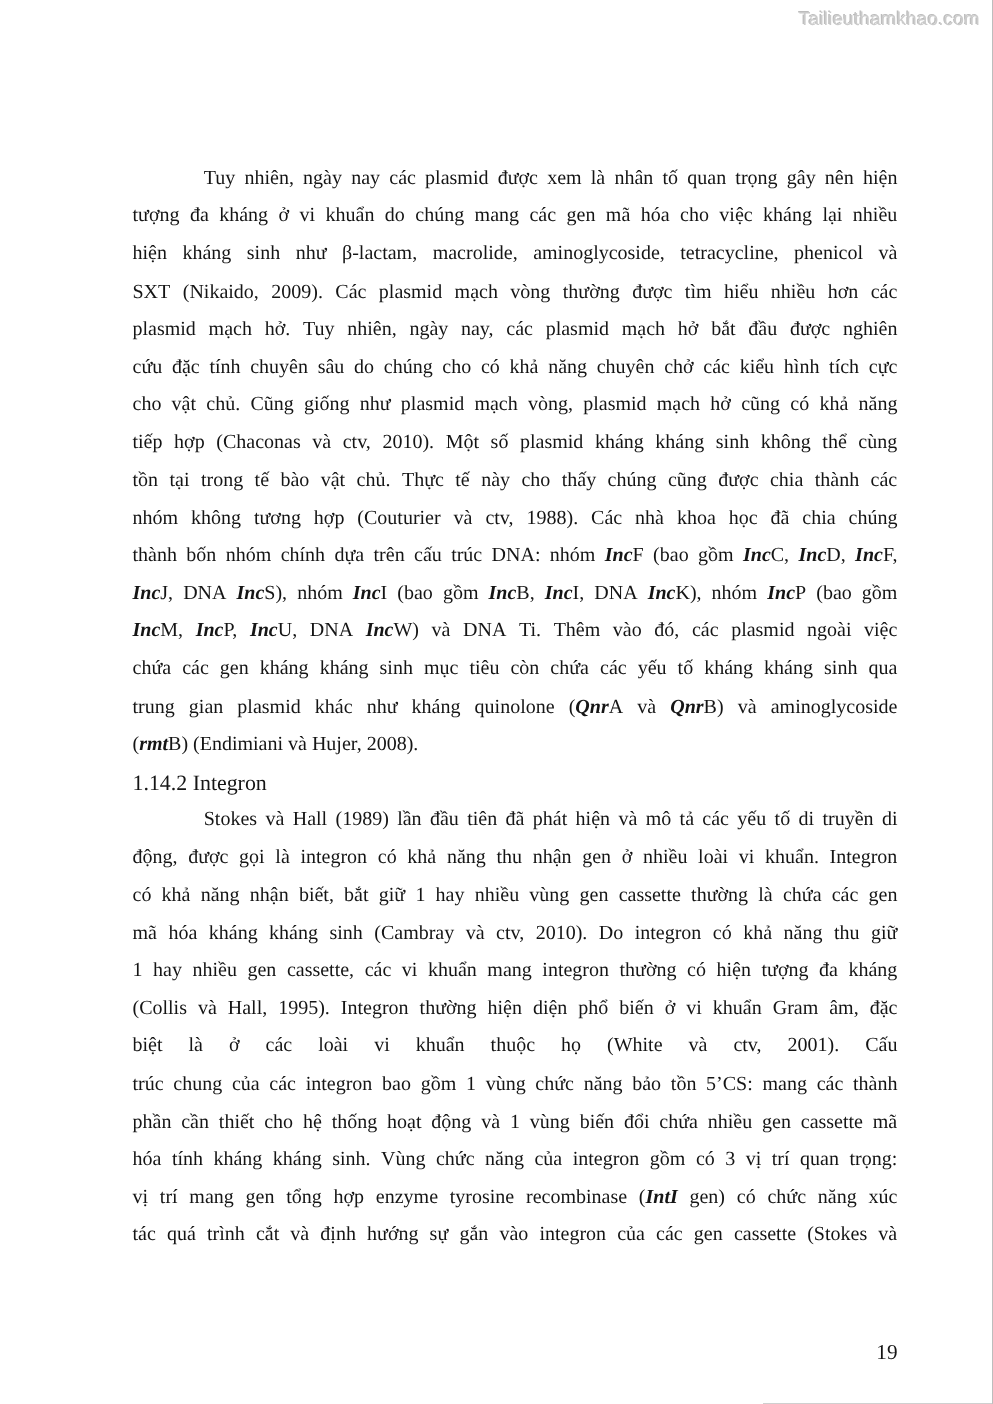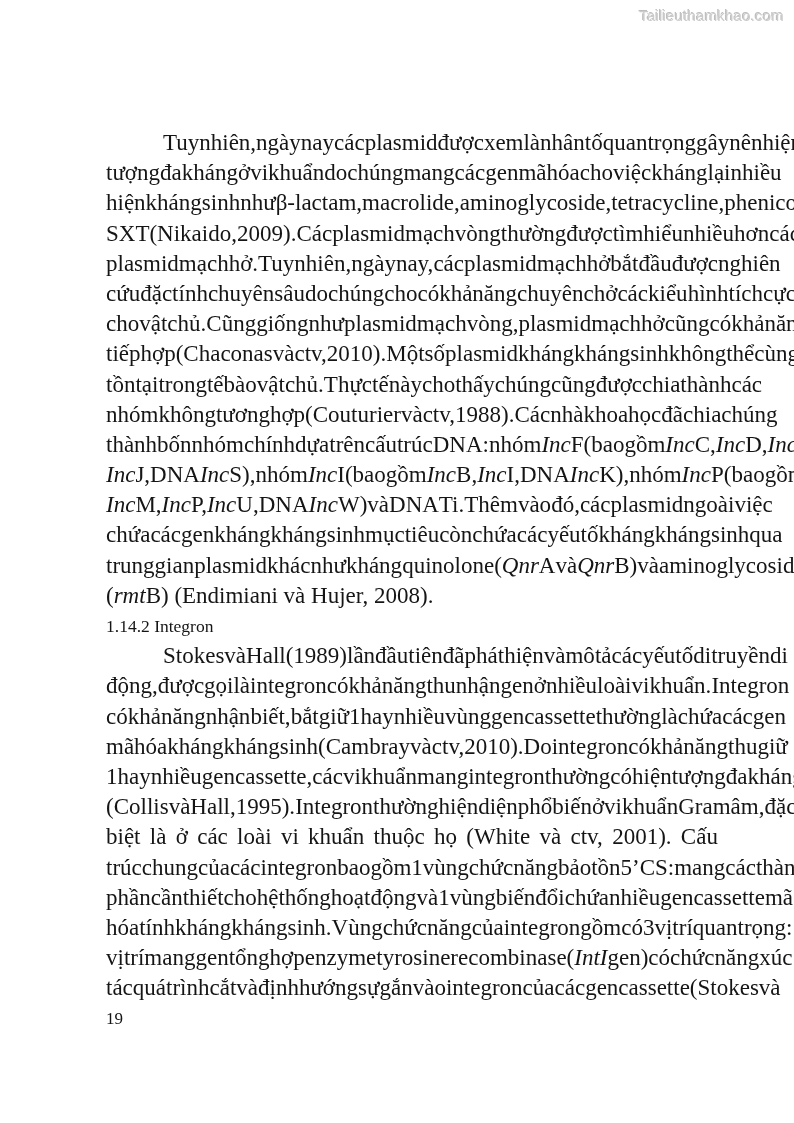--- a/index.html
+++ b/index.html
@@ -25,46 +25,46 @@
   }
   .textblock {
     position: absolute;
     left: 106px;
     top: 128px;
     width: 612px;
   }
   .line {
     height: 30.2px;
     line-height: 30.2px;
-    font-size: 23px;
+    font-size: 16px;
     white-space: pre;
     overflow: visible;
     align-items: center;
   }
   .line.j {
     display: flex;
     flex-wrap: nowrap;
     justify-content: space-between;
     white-space: normal;
   }
   .line.ind { padding-left: 57px; }
   .tok { white-space: pre; flex: 0 0 auto; }
-  .it { font-style: italic; }
+  .it { font-style: italic; font-weight: bold; }
   .heading {
     height: 30.2px;
     line-height: 30.2px;
     font-size: 17.5px;
     font-weight: normal;
   }
   .footer {
     position: absolute;
     left: 106px;
-    top: 1009px;
+    top: 1072px;
     width: 612px;
-    text-align: left;
+    text-align: right;
     font-size: 17px;
   }
 </style>
 </head>
 <body>
 
 <div class="page">
   <div class="watermark">Tailieuthamkhao.com</div>
 
   <div class="textblock">

